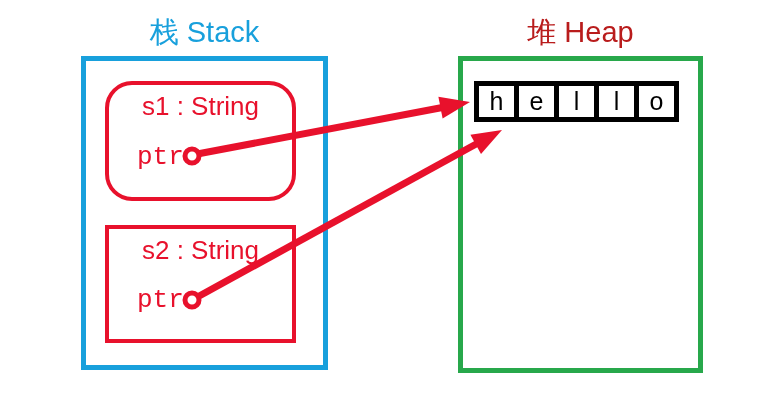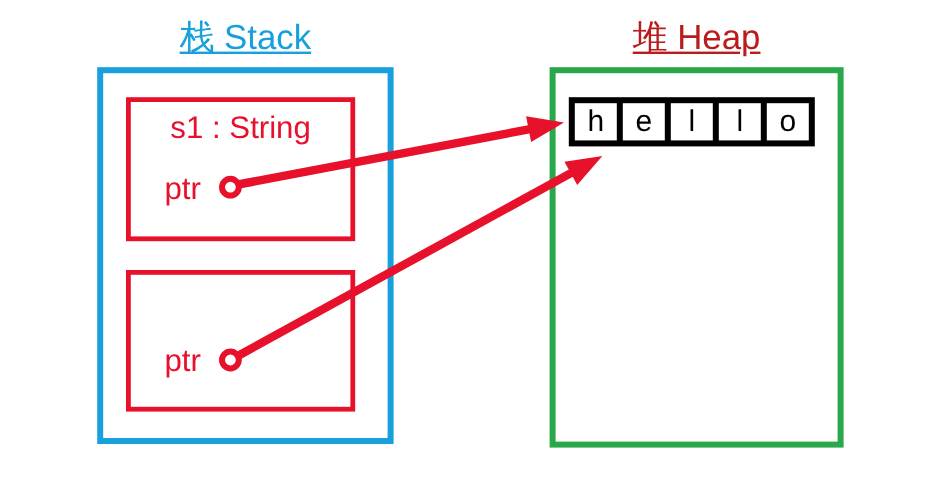--- a/index.html
+++ b/index.html
@@ -10,21 +10,20 @@
     position: relative;
     overflow: hidden;
   }
   .region-title {
     position: absolute;
     top: 15px;
     font-size: 29px;
     line-height: 34px;
     text-align: center;
     white-space: nowrap;
-    text-decoration: underline;
   }
   #stack-title { left: 81px; width: 247px; color: #18A0DC; }
   #heap-title  { left: 458px; width: 245px; color: #b91c1c; }
 
   .stack-box {
     position: absolute; left: 81px; top: 56px;
     width: 247px; height: 314px;
     border: 5px solid #18A0DC;
     box-sizing: border-box;
   }
@@ -37,28 +36,28 @@
 
   .frame {
     position: absolute;
     width: 191px;
     border: 4px solid #E8112C;
     box-sizing: border-box;
     color: #E8112C;
     font-size: 26px;
     line-height: 26px;
   }
-  #frame-s1 { left: 105px; top: 81px;  height: 120px; }
+  #frame-s1 { left: 105px; top: 81px;  height: 120px; border-radius: 27px; }
   #frame-s2 { left: 105px; top: 225px; height: 118px; }
   .frame-label {
     position: absolute; left: 0; top: 8px;
     width: 100%; text-align: center;
   }
   .frame-field {
-    position: absolute; left: 28px;
+    position: absolute; left: 28px; font-family: Liberation Mono, monospace;
   }
   #frame-s1 .frame-field { top: 59px; }
   #frame-s2 .frame-field { top: 58px; }
 
   .string-block {
     position: absolute; left: 474px; top: 81px;
     background: #000000;
     padding: 5px;
     display: flex;
     gap: 5px;
@@ -88,20 +87,21 @@
 <div class="region-title" id="heap-title">堆 Heap</div>
 
 <div class="stack-box"></div>
 
 <div class="frame" id="frame-s1">
   <div class="frame-label">s1 : String</div>
   <div class="frame-field">ptr</div>
 </div>
 
 <div class="frame" id="frame-s2">
+  <div class="frame-label">s2 : String</div>
   <div class="frame-field">ptr</div>
 </div>
 
 <div class="heap-box"></div>
 
 <div class="string-block">
   <div class="char-cell">h</div>
   <div class="char-cell">e</div>
   <div class="char-cell">l</div>
   <div class="char-cell">l</div>

